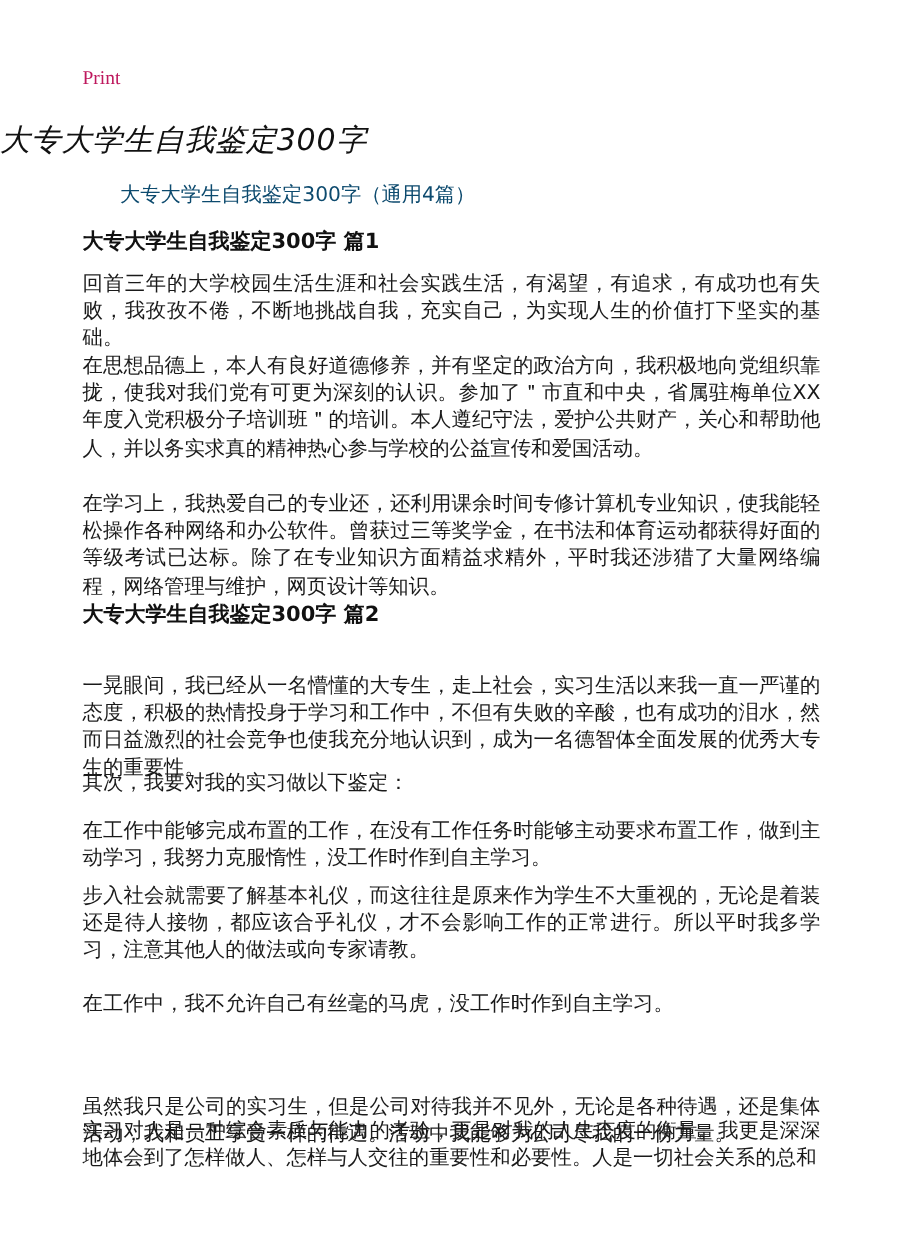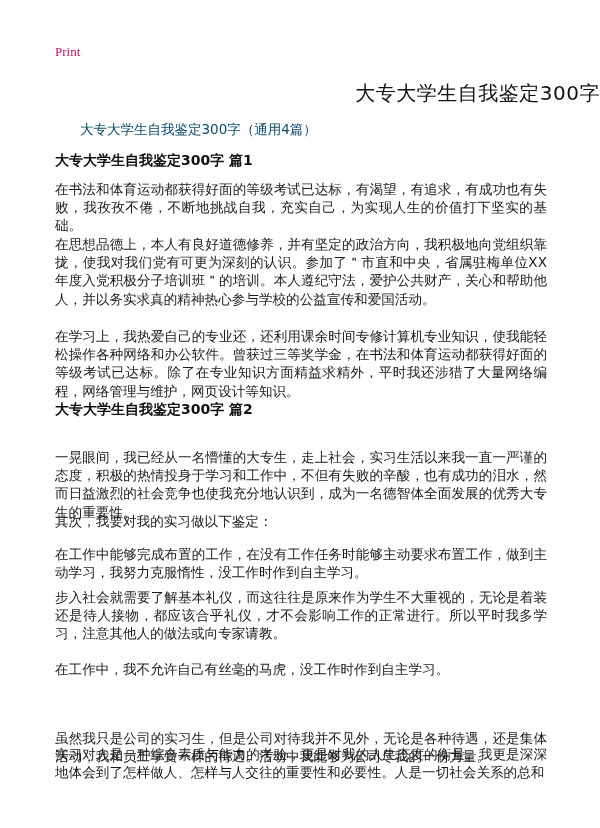--- a/index.html
+++ b/index.html
@@ -1,35 +1,35 @@
 <!DOCTYPE html>
 <html><head>
   <meta charset="utf-8">
   <style>
     html, body { margin: 0; padding: 0; background: #ffffff; }
     body { width: 600px; height: 828px; overflow: hidden; position: relative;
            font-family: "DejaVu Sans", sans-serif; color: #111; }
     .print-label { position: absolute; left: 55px; top: 44px; font-family: "Liberation Serif", serif;
                    font-size: 13px; color: #be185d; }
-    .title { position: absolute; left: 0; width: 600px; top: 80px; text-align: right;
-             font-size: 20px; color: #111; letter-spacing: 0.5px; }
+    .title { position: absolute; left: 0; width: 600px; top: 80px; text-align: left;
+             font-size: 20px; color: #111; letter-spacing: 0.5px; font-style: italic; }
     .subtitle { position: absolute; left: 55px; top: 121px; font-size: 13.5px; color: #0c4a6e; margin-left: 25px; }
     .block { position: absolute; left: 55px; width: 492px; font-size: 13.6px; line-height: 18.2px;
              color: #1a1a1a; text-align: justify; }
     .heading { position: absolute; left: 55px; font-size: 14px; font-weight: bold; color: #111; }
   </style>
 </head>
 <body>
 
 <div class="print-label">Print</div>
 <div class="title">大专大学生自我鉴定300字</div>
 <div class="subtitle">大专大学生自我鉴定300字（通用4篇）</div>
 
 <div class="heading" style="top:152px;">大专大学生自我鉴定300字 篇1</div>
-<div class="block" style="top:180px;">在书法和体育运动都获得好面的等级考试已达标，有渴望，有追求，有成功也有失败，我孜孜不倦，不断地挑战自我，充实自己，为实现人生的价值打下坚实的基础。</div>
+<div class="block" style="top:180px;">回首三年的大学校园生活生涯和社会实践生活，有渴望，有追求，有成功也有失败，我孜孜不倦，不断地挑战自我，充实自己，为实现人生的价值打下坚实的基础。</div>
 <div class="block" style="top:235px;">在思想品德上，本人有良好道德修养，并有坚定的政治方向，我积极地向党组织靠拢，使我对我们党有可更为深刻的认识。参加了＂市直和中央，省属驻梅单位XX年度入党积极分子培训班＂的培训。本人遵纪守法，爱护公共财产，关心和帮助他人，并以务实求真的精神热心参与学校的公益宣传和爱国活动。</div>
 <div class="block" style="top:327px;">在学习上，我热爱自己的专业还，还利用课余时间专修计算机专业知识，使我能轻松操作各种网络和办公软件。曾获过三等奖学金，在书法和体育运动都获得好面的等级考试已达标。除了在专业知识方面精益求精外，平时我还涉猎了大量网络编程，网络管理与维护，网页设计等知识。</div>
 
 <div class="heading" style="top:401px;">大专大学生自我鉴定300字 篇2</div>
 <div class="block" style="top:448px;">一晃眼间，我已经从一名懵懂的大专生，走上社会，实习生活以来我一直一严谨的态度，积极的热情投身于学习和工作中，不但有失败的辛酸，也有成功的泪水，然而日益激烈的社会竞争也使我充分地认识到，成为一名德智体全面发展的优秀大专生的重要性。</div>
 <div class="block" style="top:513px;font-family:Liberation Serif, serif;">其次，我要对我的实习做以下鉴定：</div>
 <div class="block" style="top:545px;">在工作中能够完成布置的工作，在没有工作任务时能够主动要求布置工作，做到主动学习，我努力克服惰性，没工作时作到自主学习。</div>
 <div class="block" style="top:588px;">步入社会就需要了解基本礼仪，而这往往是原来作为学生不大重视的，无论是着装还是待人接物，都应该合乎礼仪，才不会影响工作的正常进行。所以平时我多学习，注意其他人的做法或向专家请教。</div>
 <div class="block" style="top:660px;">在工作中，我不允许自己有丝毫的马虎，没工作时作到自主学习。</div>
 <div class="block" style="top:729px;">虽然我只是公司的实习生，但是公司对待我并不见外，无论是各种待遇，还是集体活动，我和员工享受一样的待遇。活动中我能够为公司尽我的一份力量。</div>

